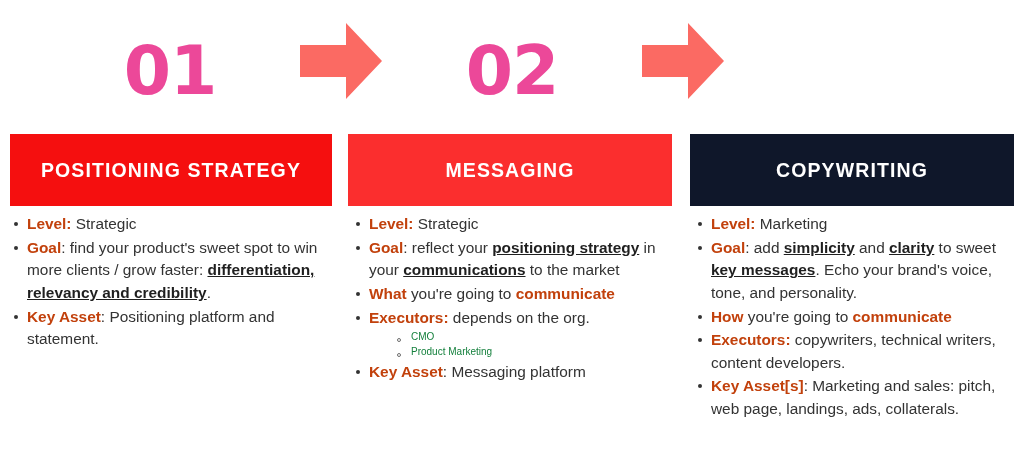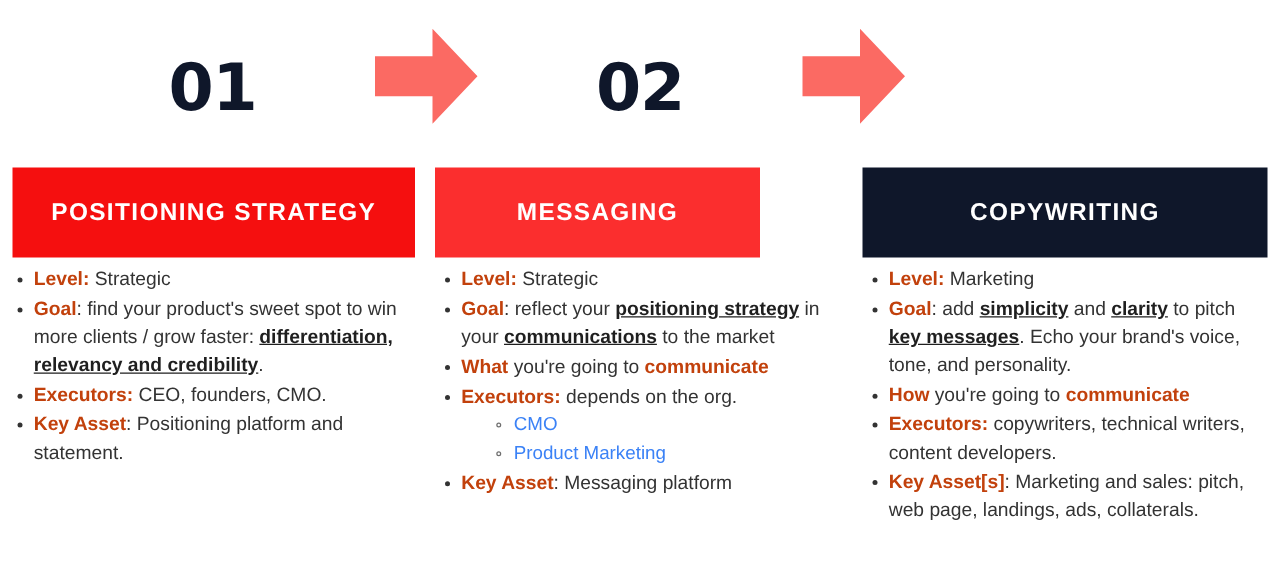--- a/index.html
+++ b/index.html
@@ -28,23 +28,23 @@
   }
   .step-num-cell {
     width: 340px;
     display: flex;
     align-items: center;
     justify-content: center;
   }
   .step-num {
     font-family: "DejaVu Sans", sans-serif;
     font-weight: 700;
-    font-size: 52px;
+    font-size: 68px;
     letter-spacing: -1px;
-    color: #0f172a;
+    color: #ec4899;
     line-height: 1;
     margin-top: 20px;
   }
   .arrow-cell {
     width: 2px;
     position: relative;
     display: flex;
     align-items: center;
     justify-content: center;
   }
@@ -71,21 +71,21 @@
   }
   .banner-title {
     color: #ffffff;
     font-weight: bold;
     font-size: 19.5px;
     letter-spacing: 1.1px;
     text-align: center;
     white-space: nowrap;
   }
   .banner-1 { left: 10px;  width: 322px; background: #F50F0F; }
-  .banner-2 { left: 348px; width: 260px; background: #FB2E2E; }
+  .banner-2 { left: 348px; width: 324px; background: #FB2E2E; }
   .banner-3 { left: 690px; width: 324px; background: #0f172a; }
 
   
   .cols {
     position: absolute;
     left: 0;
     top: 213px;
     width: 1024px;
     height: 242px;
   }
@@ -121,23 +121,23 @@
     background: #333333;
   }
   ul.subbullets {
     list-style: none;
     margin: 0 0 0 0;
     padding: 0 0 0 26px;
   }
   ul.subbullets > li {
     position: relative;
     padding-left: 16px;
-    font-size: 15px;
+    font-size: 10px;
     line-height: 1.52;
-    color: #3b82f6;
+    color: #15803d;
   }
   ul.subbullets > li::before {
     content: "";
     position: absolute;
     left: 2px;
     top: 9px;
     width: 4px;
     height: 4px;
     border-radius: 50%;
     border: 1px solid #6e6e6e;
@@ -191,23 +191,20 @@
 
   <div class="col col-1">
     <ul class="bullets">
       <li>
         <b>Level:</b><span> Strategic</span>
       </li>
       <li>
         <b>Goal</b><span>: find your product's sweet spot to win more clients / grow faster: </span><u class="bu">differentiation, relevancy and credibility</u><span>.</span>
       </li>
       <li>
-        <b>Executors:</b><span> CEO, founders, CMO.</span>
-      </li>
-      <li>
         <b>Key Asset</b><span>: Positioning platform and statement.</span>
       </li>
     </ul>
   </div>
 
   <div class="col col-2">
     <ul class="bullets">
       <li>
         <b>Level:</b><span> Strategic</span>
       </li>
@@ -229,21 +226,21 @@
       </li>
     </ul>
   </div>
 
   <div class="col col-3">
     <ul class="bullets">
       <li>
         <b>Level:</b><span> Marketing</span>
       </li>
       <li>
-        <b>Goal</b><span>: add </span><u class="bu">simplicity</u><span> and </span><u class="bu">clarity</u><span> to pitch </span><u class="bu">key messages</u><span>. Echo your brand's voice, tone, and personality.</span>
+        <b>Goal</b><span>: add </span><u class="bu">simplicity</u><span> and </span><u class="bu">clarity</u><span> to sweet </span><u class="bu">key messages</u><span>. Echo your brand's voice, tone, and personality.</span>
       </li>
       <li>
         <b>How</b><span> you're going to </span><b>communicate</b>
       </li>
       <li>
         <b>Executors:</b><span> copywriters, technical writers, content developers.</span>
       </li>
       <li>
         <b>Key Asset[s]</b><span>: Marketing and sales: pitch, web page, landings, ads, collaterals.</span>
       </li>

